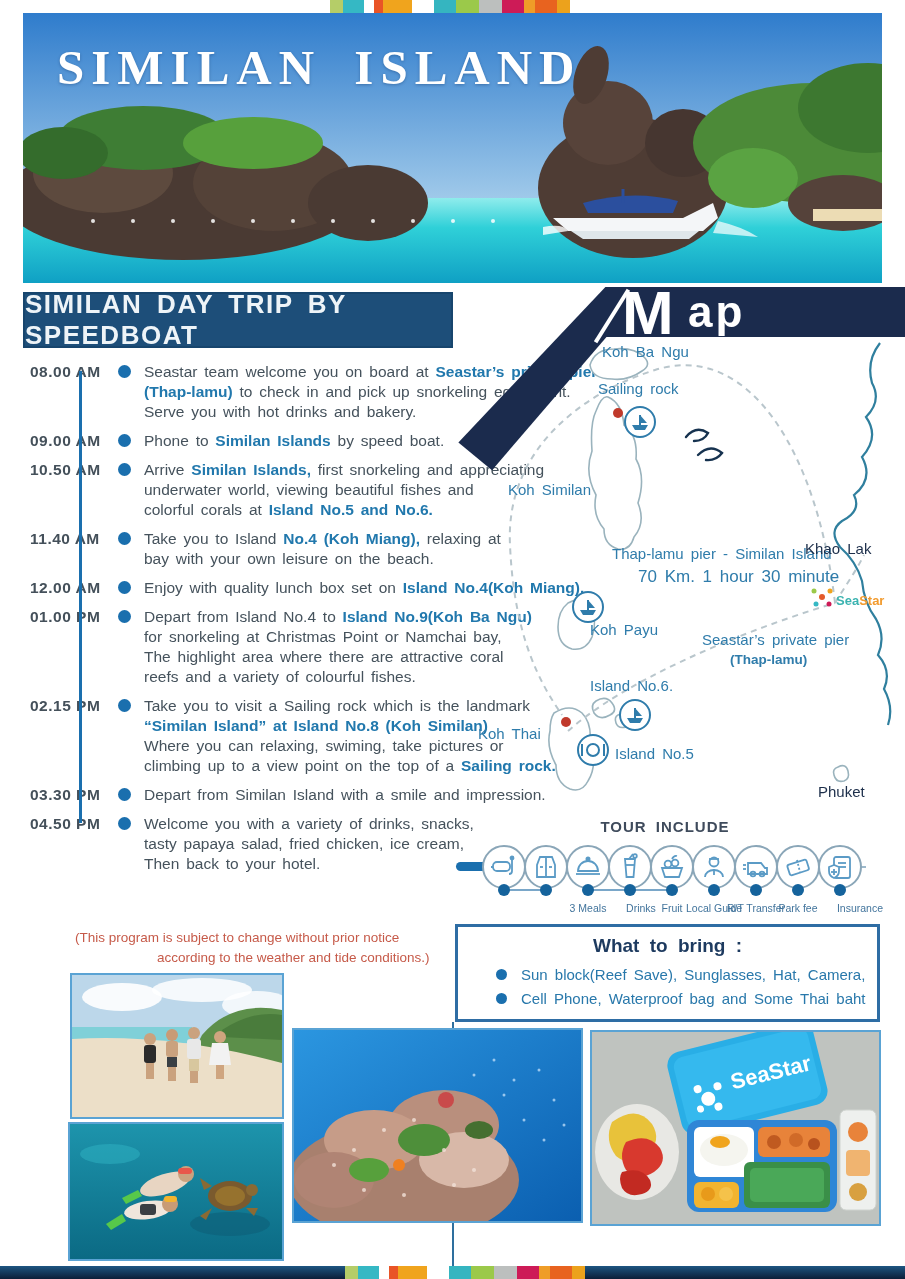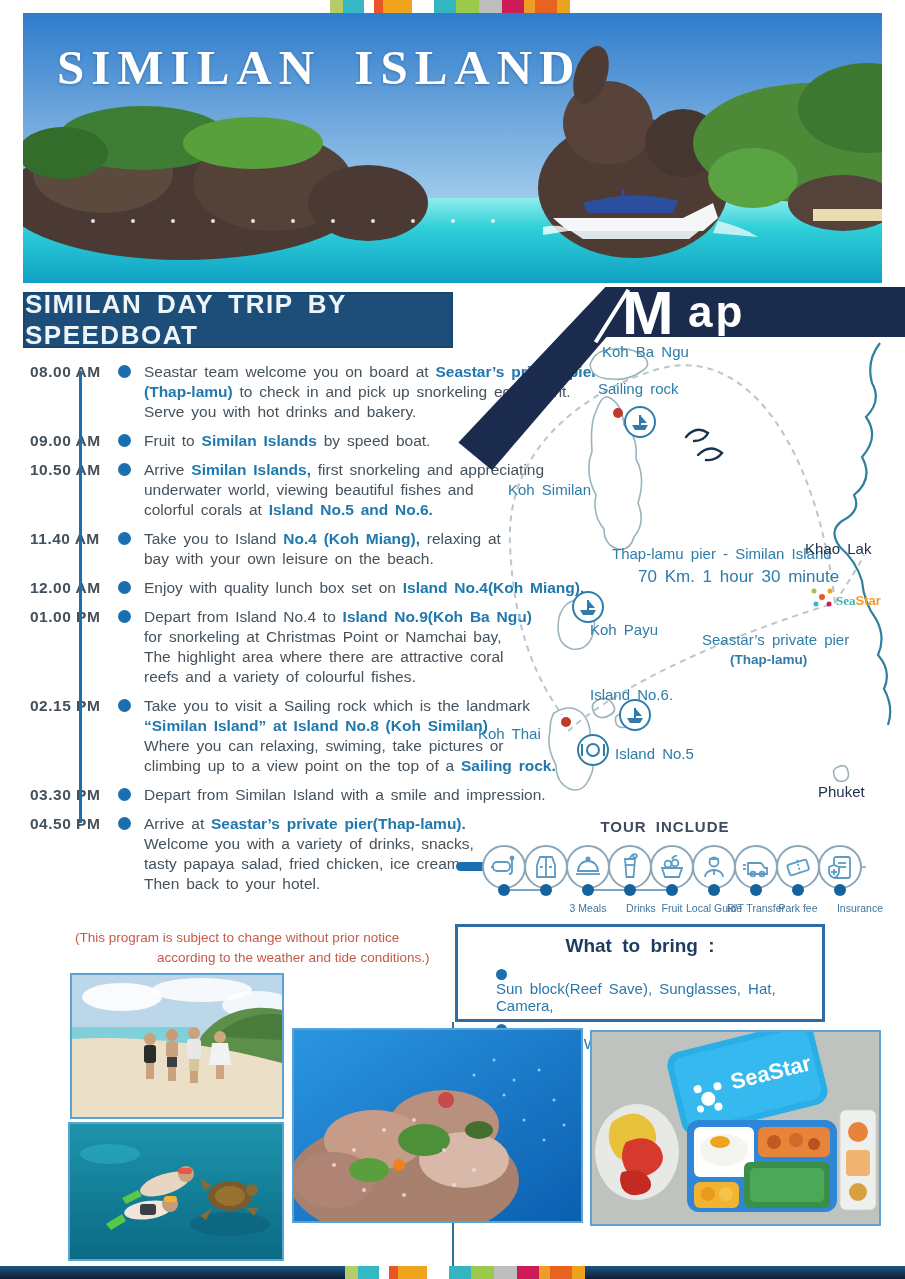--- a/index.html
+++ b/index.html
@@ -52,46 +52,46 @@
   .map-slash{position:absolute;left:160px;top:0px;width:4px;height:62px;background:#ffffff;
       transform:rotate(32deg);z-index:3;}
   .map-m{position:absolute;left:172px;top:-8px;color:#fff;font-size:62px;font-weight:bold;z-index:4;}
   .map-ap{position:absolute;left:238px;top:2px;color:#fff;font-size:44px;font-weight:bold;
       letter-spacing:3px;z-index:4;}
   .maplabel{position:absolute;color:#2f7cab;font-size:15px;white-space:nowrap;word-spacing:3px;}
   .maplabel.dark{color:#1c2e4a;font-weight:normal;}
   .maplabel.small{font-size:17px;}
   .maplabel.boldblue{font-weight:bold;font-size:13.5px;}
   .brand{position:absolute;font-size:13px;font-weight:bold;white-space:nowrap;}
-  .brand .sea{color:#3bb3b0;font-family:Liberation Serif, serif;}
+  .brand .sea{color:#3bb3b0;}
   .brand .star{color:#f29b2e;}
 
   
   .tour{position:absolute;left:450px;top:818px;width:455px;height:104px;}
   .tour-title{position:absolute;left:0;top:0;width:430px;text-align:center;color:#3f4b5c;
       font-size:15px;font-weight:bold;letter-spacing:1px;word-spacing:4px;}
   .tour-lead{position:absolute;left:6px;top:44px;width:40px;height:9px;border-radius:5px;
       background:#1a6fae;}
   .tour-connect{position:absolute;top:48px;left:46px;width:370px;height:2px;background:#9db9cb;}
   .tour-circle{position:absolute;top:27px;width:44px;height:44px;border-radius:50%;
       background:#ffffff;border:2px solid #8aa6b8;display:flex;align-items:center;
       justify-content:center;z-index:2;}
   .tour-dot{position:absolute;top:66px;width:12px;height:12px;border-radius:50%;
       background:#15639c;z-index:2;}
   .tour-dotline{position:absolute;top:71px;height:2px;background:#7aa7c9;z-index:1;}
   .tour-label{position:absolute;top:84px;font-size:10.5px;color:#42749c;white-space:nowrap;
       transform:translateX(-50%);}
 
   
-  .bring{position:absolute;left:455px;top:924px;width:370px;height:98px;
+  .bring{position:absolute;left:455px;top:924px;width:425px;height:98px;
       border:3px solid #2e6da4;background:#ffffff;padding:8px 0 0 0;}
   .bring-title{text-align:center;color:#1d3a5f;font-size:19px;font-weight:bold;
       word-spacing:5px;margin-bottom:9px;}
   .bring-item{display:flex;align-items:flex-start;margin:0 0 7px 38px;color:#2878ab;
-      font-size:15px;word-spacing:3px;flex-direction:column;}
+      font-size:15px;word-spacing:3px;}
   .bring-bullet{width:11px;height:11px;border-radius:50%;background:#1a6fae;
       flex:0 0 11px;margin:3px 14px 0 0;}
 
   
   .photo{position:absolute;border:2px solid #5aa3d4;overflow:hidden;background:#cfe4f0;z-index:2;}
   .ph-beach{left:70px;top:973px;width:214px;height:146px;}
   .ph-snorkel{left:68px;top:1122px;width:216px;height:139px;}
   .ph-coral{left:292px;top:1028px;width:291px;height:195px;}
   .ph-lunch{left:590px;top:1030px;width:291px;height:196px;}
   .vline{position:absolute;left:452px;top:1022px;width:2px;height:244px;background:#2e6f9e;z-index:1;}
@@ -196,21 +196,21 @@
           <div class="ln"><span class="hl">(Thap-lamu)</span><span> to check in and  pick up snorkeling equipment.</span></div>
           <div class="ln"><span>Serve you with hot drinks and bakery.</span></div>
         </div>
       </div>
       <div class="tl-row">
         <div class="tl-time">09.00 AM</div>
         <div class="tl-dotcol">
           <div class="tl-dot"></div>
         </div>
         <div class="tl-content">
-          <div class="ln"><span>Fruit to </span><span class="hl">Similan Islands</span><span> by speed boat.</span></div>
+          <div class="ln"><span>Phone to </span><span class="hl">Similan Islands</span><span> by speed boat.</span></div>
         </div>
       </div>
       <div class="tl-row">
         <div class="tl-time">10.50 AM</div>
         <div class="tl-dotcol">
           <div class="tl-dot"></div>
         </div>
         <div class="tl-content">
           <div class="ln"><span>Arrive </span><span class="hl">Similan Islands,</span><span> first snorkeling and appreciating</span></div>
           <div class="ln"><span>underwater world, viewing beautiful fishes and</span></div>
@@ -268,21 +268,20 @@
         <div class="tl-content">
           <div class="ln"><span>Depart from Similan Island with a smile and impression.</span></div>
         </div>
       </div>
       <div class="tl-row">
         <div class="tl-time">04.50 PM</div>
         <div class="tl-dotcol">
           <div class="tl-dot"></div>
         </div>
         <div class="tl-content">
-          <div class="ln"><span>Arrive at </span><span class="hl">Seastar’s private pier(Thap-lamu).</span></div>
           <div class="ln"><span>Welcome you with a variety of drinks, snacks,</span></div>
           <div class="ln"><span>tasty papaya salad, fried chicken, ice cream,</span></div>
           <div class="ln"><span>Then back to your hotel.</span></div>
         </div>
       </div>
     </div>
 
   <div class="note">
     <div class="n1">(This program is subject to change without prior notice</div>
     <div class="n2">according to the weather and tide conditions.)</div>
@@ -367,21 +366,21 @@
 
     <div class="maplabel" style="left:152px;top:58px">Koh Ba Ngu</div>
     <div class="maplabel" style="left:148px;top:95px">Sailing rock</div>
     <div class="maplabel" style="left:58px;top:196px">Koh Similan</div>
     <div class="maplabel" style="left:162px;top:260px">Thap-lamu pier - Similan Island</div>
     <div class="maplabel small" style="left:188px;top:282px">70 Km. 1 hour 30 minute</div>
     <div class="maplabel dark" style="left:355px;top:255px">Khao Lak</div>
     <div class="maplabel" style="left:140px;top:336px">Koh Payu</div>
     <div class="maplabel" style="left:252px;top:346px">Seastar’s private pier</div>
     <div class="maplabel boldblue" style="left:280px;top:367px">(Thap-lamu)</div>
-    <div class="maplabel" style="left:140px;top:401px">Island No.6.</div>
+    <div class="maplabel" style="left:140px;top:392px">Island No.6.</div>
     <div class="maplabel" style="left:28px;top:440px">Koh Thai</div>
     <div class="maplabel" style="left:165px;top:460px">Island No.5</div>
     <div class="maplabel dark" style="left:368px;top:498px">Phuket</div>
     <div class="brand" style="left:386px;top:308px"><span class="sea">Sea</span><span class="star">Star</span></div>
   </div>
 
   <div class="tour" id="tour">
     <div class="tour-title">TOUR INCLUDE</div>
     <div class="tour-lead"></div>
     <div class="tour-connect"></div>

